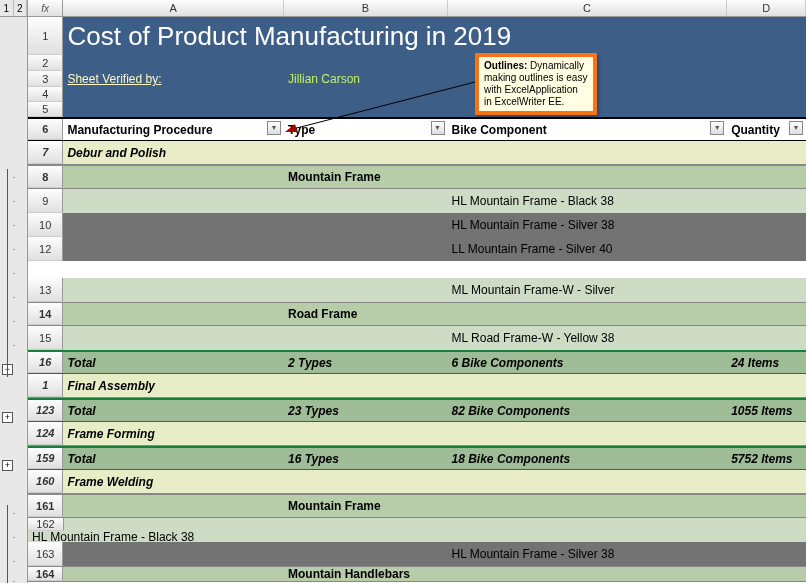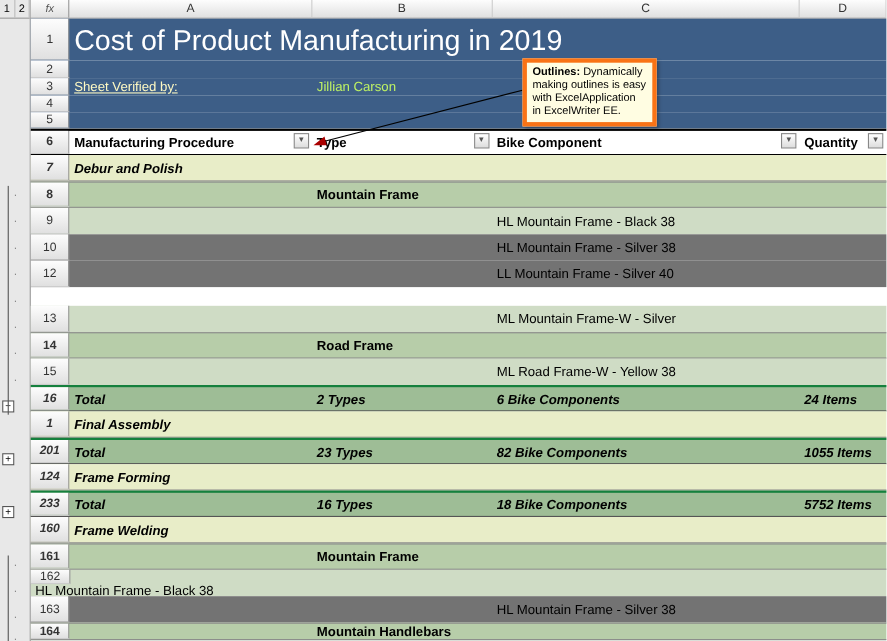--- a/index.html
+++ b/index.html
@@ -194,35 +194,35 @@
         <div class="cell wD">24 Items</div>
       </div>
       <div class="row section-row" style="height: 24px;">
         <div class="rownum">1</div>
         <div class="cell wA">Final Assembly</div>
         <div class="cell wB"></div>
         <div class="cell wC"></div>
         <div class="cell wD"></div>
       </div>
       <div class="row total-row" style="height: 24px;">
-        <div class="rownum">201</div>
+        <div class="rownum">123</div>
         <div class="cell wA">Total</div>
         <div class="cell wB">23 Types</div>
         <div class="cell wC">82 Bike Components</div>
         <div class="cell wD">1055 Items</div>
       </div>
       <div class="row section-row" style="height: 24px;">
         <div class="rownum">124</div>
         <div class="cell wA">Frame Forming</div>
         <div class="cell wB"></div>
         <div class="cell wC"></div>
         <div class="cell wD"></div>
       </div>
       <div class="row total-row" style="height: 24px;">
-        <div class="rownum">233</div>
+        <div class="rownum">159</div>
         <div class="cell wA">Total</div>
         <div class="cell wB">16 Types</div>
         <div class="cell wC">18 Bike Components</div>
         <div class="cell wD">5752 Items</div>
       </div>
       <div class="row section-row" style="height: 24px;">
         <div class="rownum">160</div>
         <div class="cell wA">Frame Welding</div>
         <div class="cell wB"></div>
         <div class="cell wC"></div>

